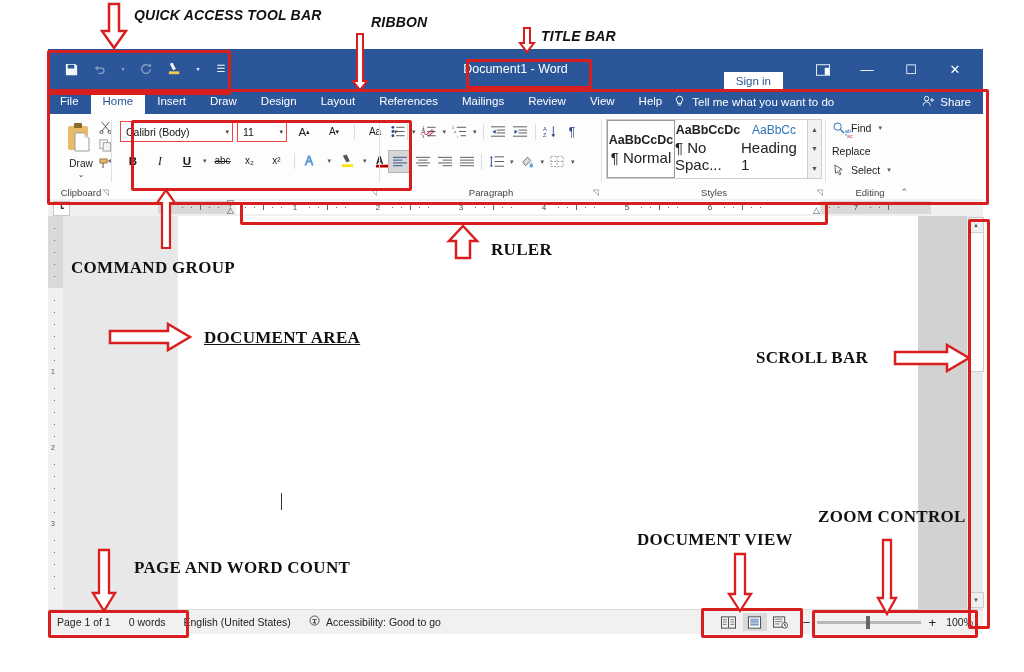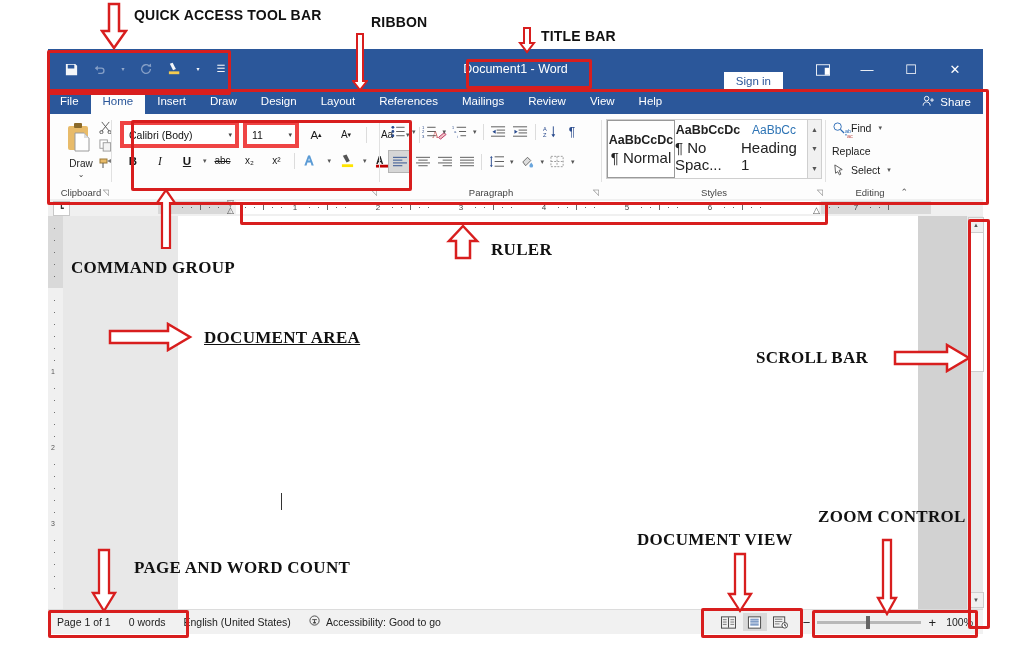--- a/index.html
+++ b/index.html
@@ -1,21 +1,21 @@
 <!DOCTYPE html>
 <html><head>
 <meta charset="utf-8">
 <style>
   html,body{margin:0;padding:0;background:#ffffff;}
   body{width:1024px;height:672px;position:relative;overflow:hidden;
        font-family:"Liberation Sans",sans-serif;}
 
   
   .anno{position:absolute;z-index:50;color:#111;font-weight:bold;white-space:nowrap;}
-  .anno.sans{font-family:"Liberation Sans",sans-serif;font-size:14px;letter-spacing:.2px;}
+  .anno.sans{font-family:"Liberation Sans",sans-serif;font-size:14px;letter-spacing:.2px;font-style:italic;}
   .anno.serif{font-family:"Liberation Serif",serif;font-size:17px;letter-spacing:.3px;}
   .redbox{position:absolute;border:3px solid #d81e1e;z-index:45;pointer-events:none;border-radius:2px;}
   .arrow{position:absolute;z-index:48;}
 
   
   #word{position:absolute;left:48px;top:49px;width:935px;height:584px;background:#fff;}
 
   
   .titlebar{position:absolute;left:0;top:0;width:935px;height:41px;background:#2b579a;}
   .qat{position:absolute;left:14px;top:8px;display:flex;align-items:center;gap:11px;height:24px;}
@@ -51,21 +51,21 @@
   #g-clip{left:2px;width:62px;}
   .clipico{position:absolute;left:14px;top:8px;width:34px;height:40px;}
   .paste-txt{position:absolute;left:0;top:44px;width:62px;text-align:center;font-size:10px;color:#222;}
   .paste-car{position:absolute;left:0;top:56px;width:62px;text-align:center;font-size:8px;color:#444;}
   .clipmini{position:absolute;font-size:11px;color:#555;}
 
   
   #g-font{left:64px;width:268px;}
   .fontrow1{position:absolute;left:8px;top:7px;display:flex;align-items:center;gap:4px;}
   .fontrow2{position:absolute;left:8px;top:36px;display:flex;align-items:center;gap:1px;}
-  .combo{height:19px;border:4px solid #ef4444;background:#fff;display:flex;align-items:center;
+  .combo{height:19px;border:1px solid #ef4444;background:#fff;display:flex;align-items:center;
          padding:0 3px 0 5px;font-size:10.5px;color:#111;}
   .combo .cv{flex:1;}
   .combo .cd{font-size:7px;color:#444;margin-left:4px;}
   .ffont{width:103px;}
   .fsize{width:40px;}
   .btn{min-width:20px;height:21px;display:flex;align-items:center;justify-content:center;
        font-size:11.5px;color:#1a1a1a;padding:0 3px;}
   .btn.sm{font-size:10px;}
   .caret{font-size:7px;color:#555;padding:0 2px;}
   .vsep{width:1px;height:16px;background:#dcdcdc;margin:0 3px;}
@@ -194,20 +194,29 @@
     <div class="tab active">Home</div>
     <div class="tab">Insert</div>
     <div class="tab">Draw</div>
     <div class="tab">Design</div>
     <div class="tab">Layout</div>
     <div class="tab">References</div>
     <div class="tab">Mailings</div>
     <div class="tab">Review</div>
     <div class="tab">View</div>
     <div class="tab">Help</div>
+    <div class="tellme">
+      <span>
+        <svg width="11" height="13" viewBox="0 0 11 13">
+            <path fill="none" stroke="#fff" d="M5.5 1.2a3.2 3.2 0 012 5.7v1.4H3.5V6.9a3.2 3.2 0 012-5.7z"></path>
+            <path stroke="#fff" d="M3.8 10h3.4"></path>
+          </svg>
+      </span>
+      <span>Tell me what you want to do</span>
+    </div>
     <div class="spacer"></div>
     <div class="share">
       <span>
         <svg width="13" height="12" viewBox="0 0 14 12">
             <circle cx="5" cy="3.4" r="2.4" fill="none" stroke="#fff"></circle>
             <path fill="none" stroke="#fff" d="M1.2 11c0-2.4 1.7-4 3.8-4s3.8 1.6 3.8 4"></path>
             <path stroke="#fff" d="M10.8 3v4M8.8 5h4"></path>
           </svg>
       </span>
       <span>Share</span>

